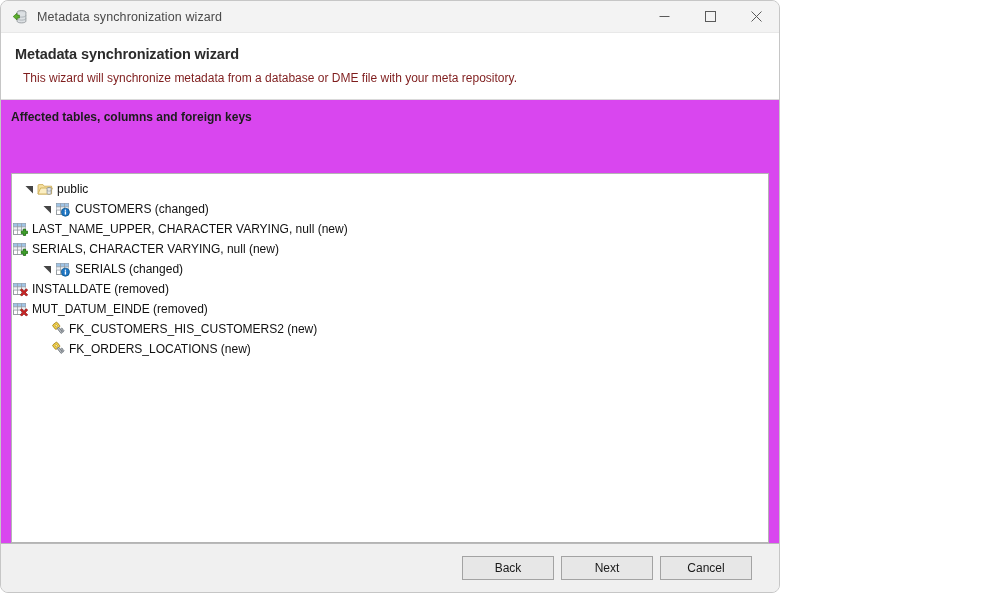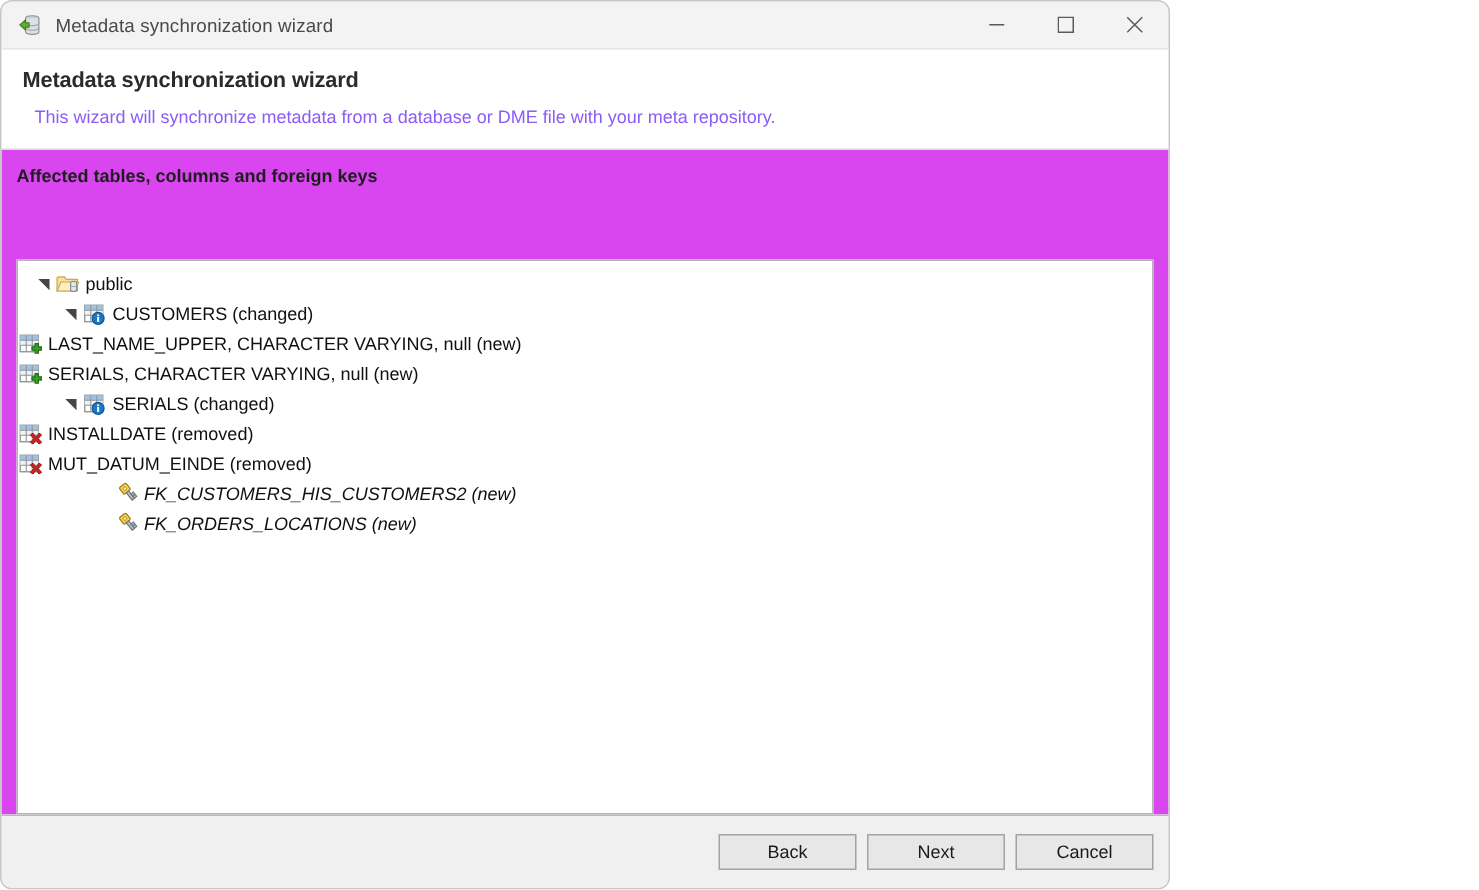--- a/index.html
+++ b/index.html
@@ -77,21 +77,21 @@
   }
   .header-title {
     font-size: 14.5px;
     font-weight: bold;
     color: #2b2b2b;
     letter-spacing: -0.1px;
     margin-bottom: 9px;
   }
   .header-sub {
     font-size: 12px;
-    color: #8b5cf6;
+    color: #7f1d1d;
     padding-left: 8px;
   }
 
   
   .body {
     flex: 1 1 auto;
     background: #d946ef;
     padding: 0 10px;
     display: flex;
     flex-direction: column;
@@ -122,21 +122,21 @@
     white-space: nowrap;
     font-size: 12px;
     color: #101010;
   }
   .tree-row .label { padding-left: 4px; }
 
   
   .lvl0 { padding-left: 9px; }
   .lvl1 { padding-left: 27px; }
   .lvl2 { }
-  .lvl2b { padding-left: 64px; font-style: italic; }
+  .lvl2b { padding-left: 37px; }
 
   .twisty {
     width: 16px;
     height: 16px;
     flex: 0 0 auto;
     display: flex;
     align-items: center;
     justify-content: center;
   }
 
@@ -150,21 +150,21 @@
 
   
   .footer {
     height: 48px;
     min-height: 48px;
     background: #f0f0f0;
     border-top: 1px solid #b9b9b9;
     display: flex;
     align-items: center;
     justify-content: flex-end;
-    padding-right: 10px;
+    padding-right: 27px;
     gap: 7px;
   }
   .btn {
     width: 92px;
     height: 24px;
     background: #e7e7e7;
     border: 1px solid #a3a3a3;
     font-family: "Liberation Sans", sans-serif;
     font-size: 12px;
     color: #1a1a1a;

